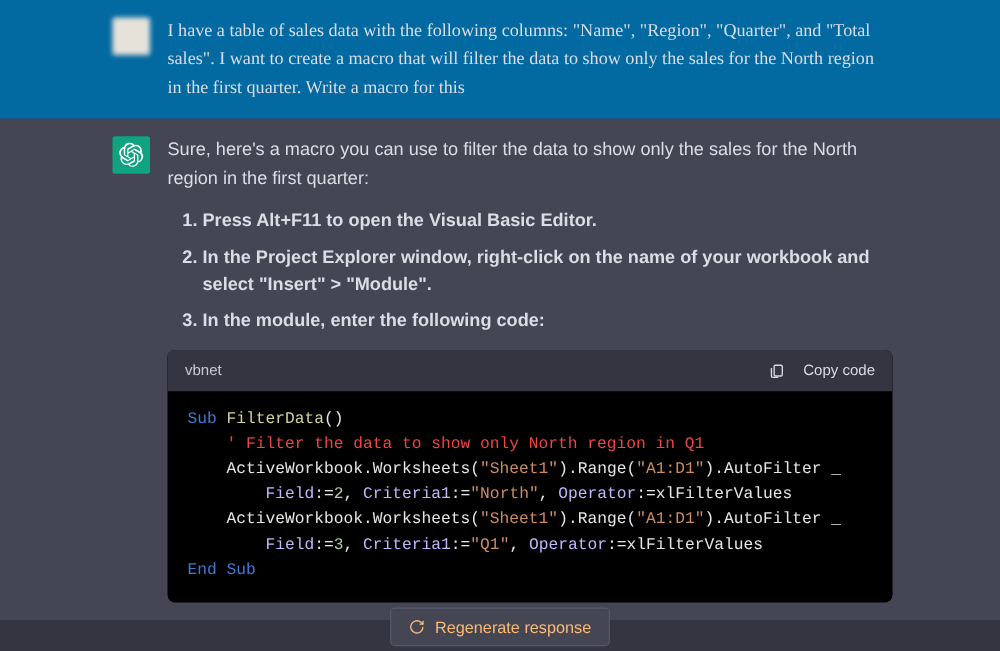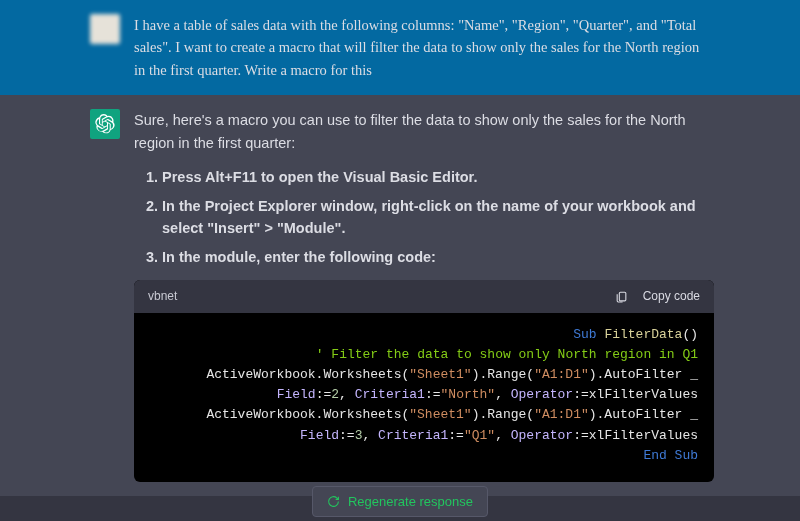--- a/index.html
+++ b/index.html
@@ -43,21 +43,20 @@
     color: #9ea0ac;
   }
   .feedback span { cursor: pointer; }
   ol { margin: 12px 0 12px 28px; font-weight: bold; }
   ol li { margin-bottom: 6px; color: #dcdde4; }
   .codeblock {
     background: #000;
     border-radius: 6px;
     overflow: hidden;
     font-size: 13px;
-    text-align: right;
   }
   .codeheader {
     background: #343541;
     color: #c8c9d2;
     display: flex; justify-content: space-between; align-items: center;
     padding: 7px 14px;
     font-size: 12px;
   }
   .copybtn { display: flex; align-items: center; gap: 15px; cursor: pointer; color: #d9dae2; }
   .copybtn svg { width: 13px; height: 13px; }
@@ -65,35 +64,35 @@
     padding: 12px 16px 16px 16px;
     font-family: Consolas, "Courier New", monospace;
     font-size: 13px;
     line-height: 1.55;
     color: #e6e6e6;
     white-space: pre;
     border-radius: 25px;
   }
   .tok-kw   { color: #3f7ad6; }
   .tok-fn   { color: #d9d29a; }
-  .tok-cmt  { color: #84cc16; }
+  .tok-cmt  { color: #ef4444; }
   .tok-str  { color: #ce8c60; }
   .tok-name { color: #c4b5fd; }
   .tok-num  { color: #b5cea8; }
   .regen-wrap {
     position: absolute;
     bottom: 4px; left: 0; right: 0;
     display: flex; justify-content: center;
     pointer-events: none;
   }
   .regen {
     pointer-events: auto;
     background: #444654;
     border: 1px solid #565869;
-    color: #22c55e;
+    color: #fdba74;
     border-radius: 4px;
     padding: 7px 14px;
     font-size: 13px;
     display: flex; align-items: center; gap: 8px;
     cursor: pointer;
   }
   .regen svg { width: 13px; height: 13px; }
   .thumb { width: 16px; height: 16px; }
 </style>
 </head>

